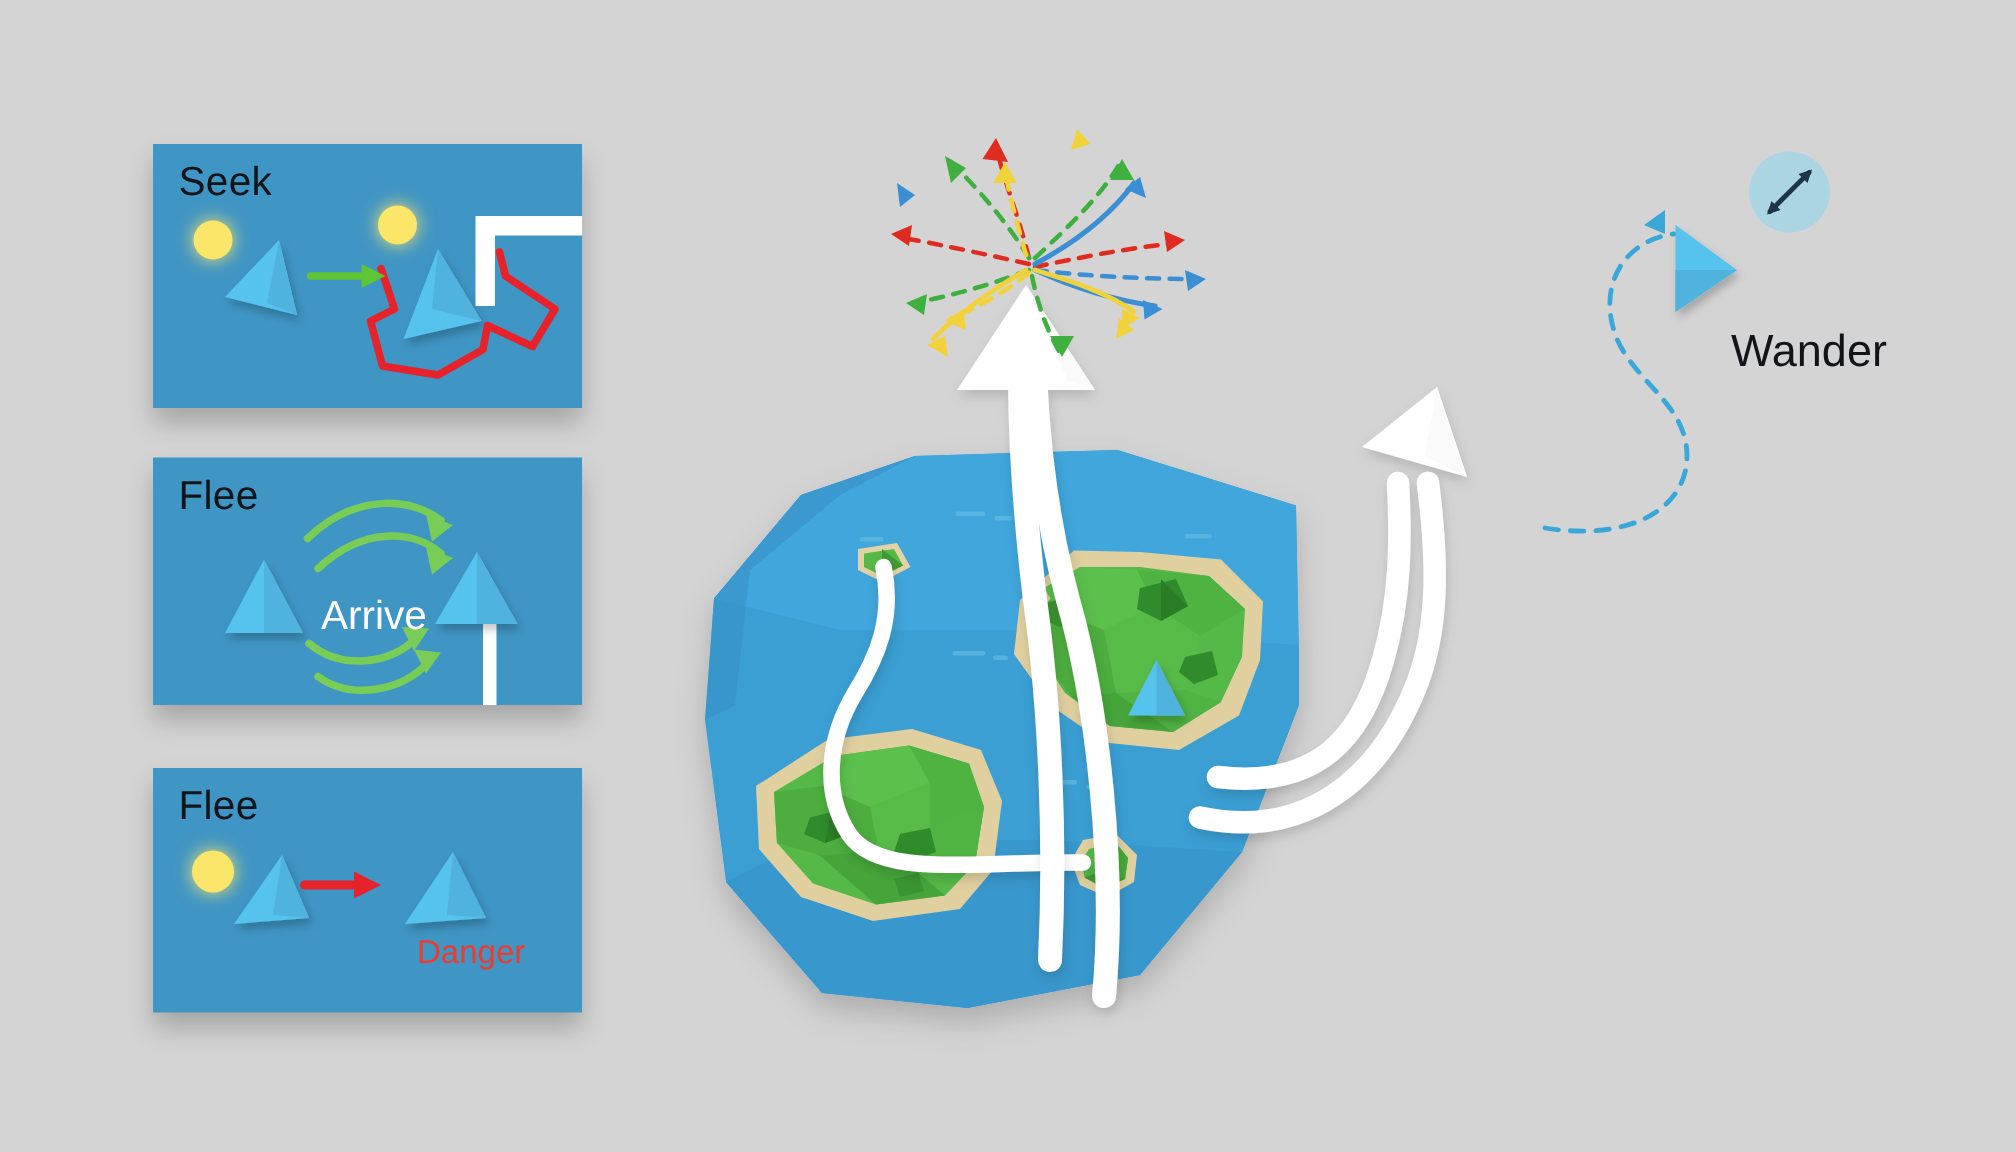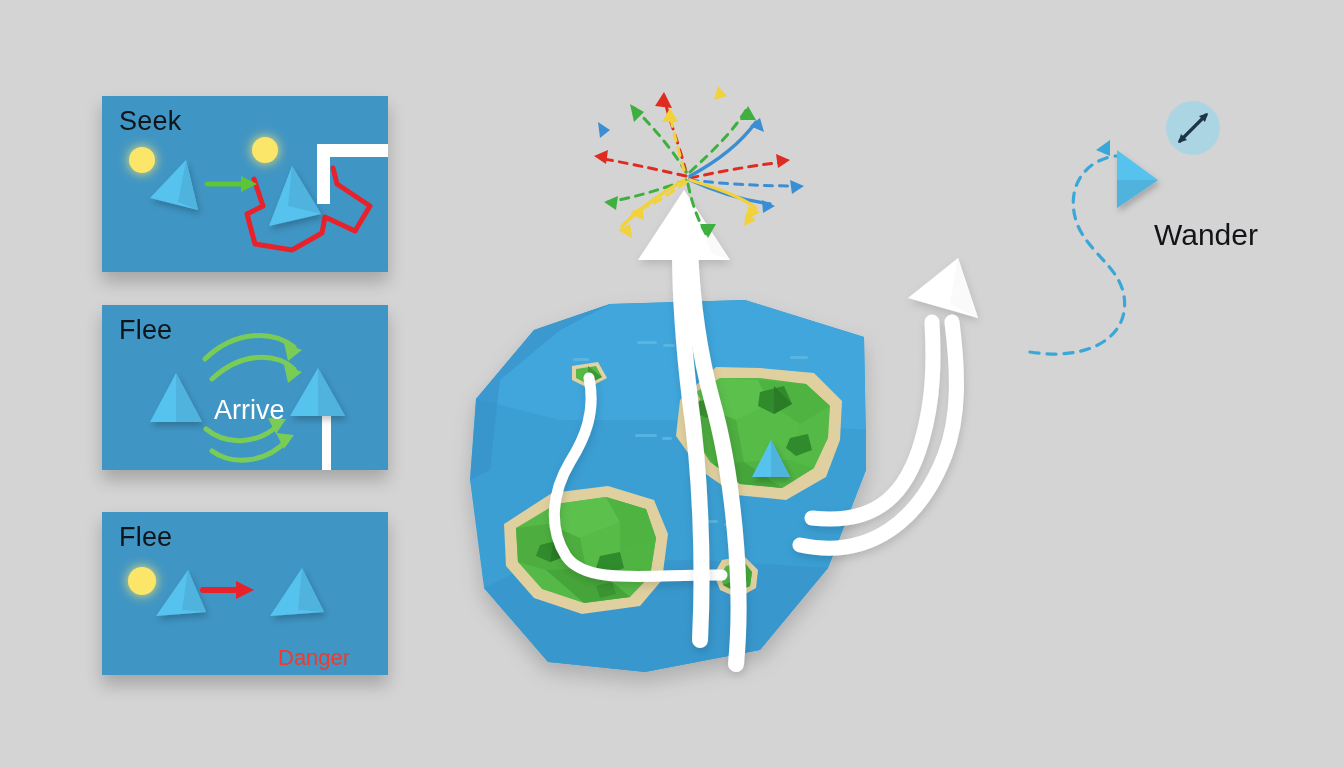--- a/index.html
+++ b/index.html
@@ -359,21 +359,21 @@
       <g filter="url(#s3)">
         <polygon points="168,104 222,100 200,56" fill="#57c2ee"></polygon>
         <polygon points="200,56 222,100 196,98" fill="#4fb3dd"></polygon>
       </g>
       <g>
         <line x1="101" y1="78" x2="138" y2="78" stroke="#e8222a" stroke-width="6" stroke-linecap="round"></line>
         <polygon points="152,78 134,69 134,87" fill="#e8222a"></polygon>
       </g>
     </svg>
     <div class="panel-title">Flee</div>
-    <div class="panel-danger-label" style="left:176px; top:110px;margin-top:23px;">Danger</div>
+    <div class="panel-danger-label" style="left:176px; top:110px;">Danger</div>
   </div>
 
   <div id="wander-label">Wander</div>
 
   <div id="headline">
   </div>
 
 </div>
 
 </body></html>

